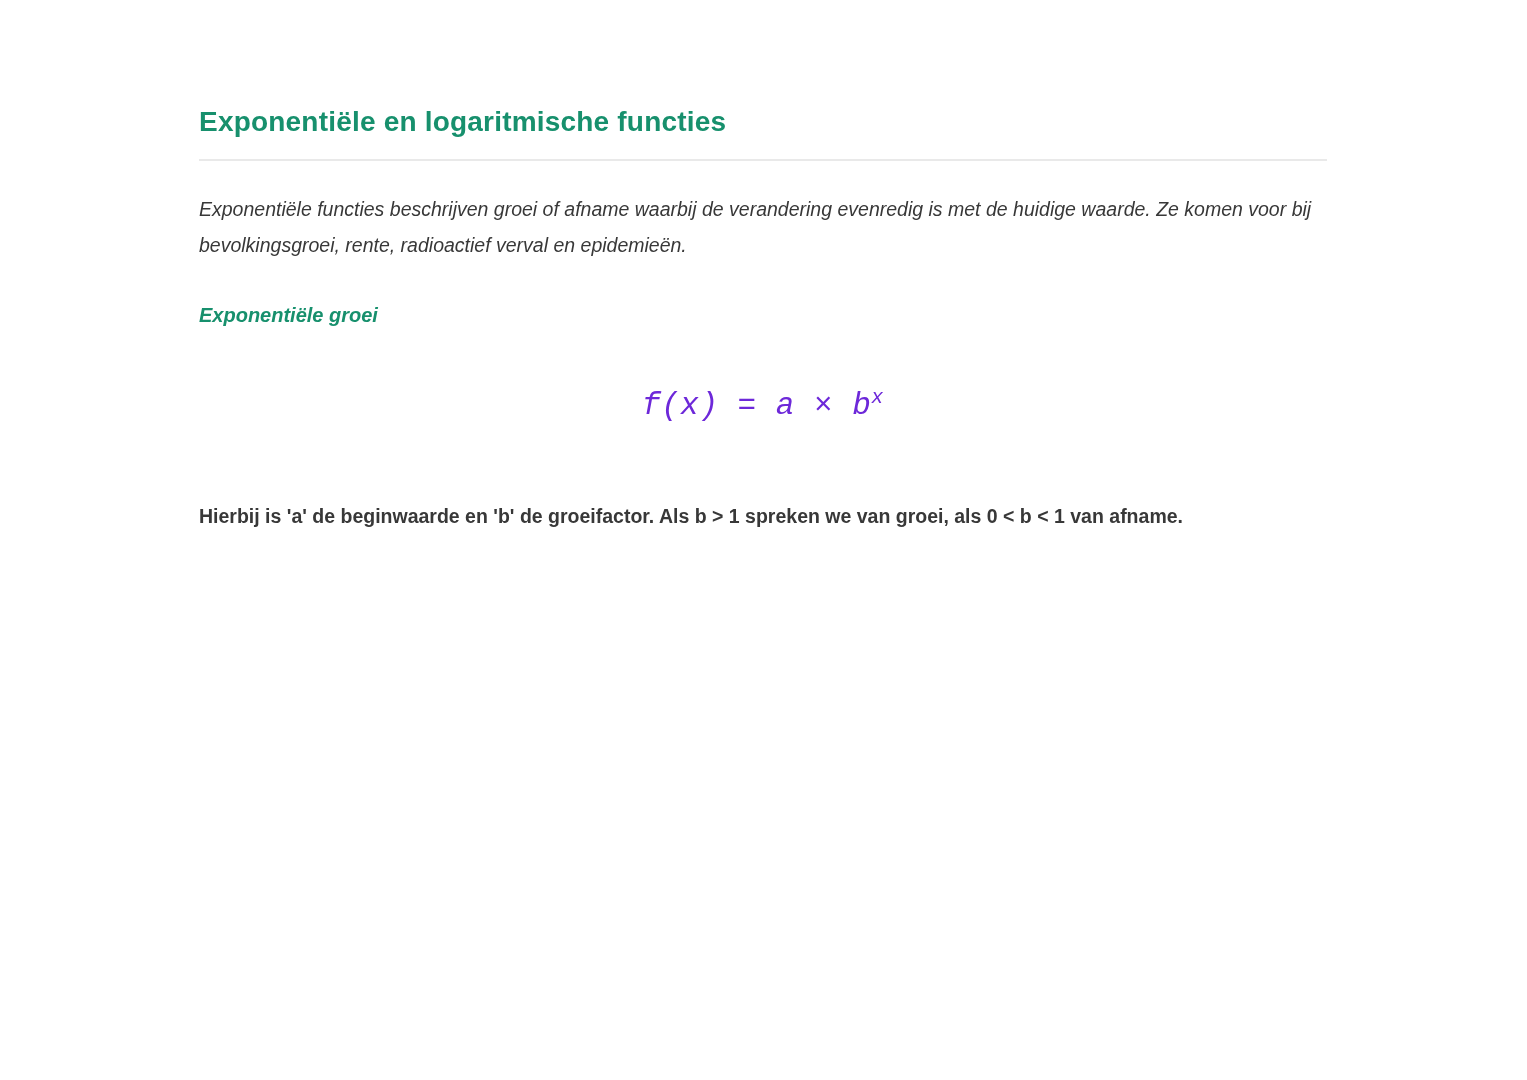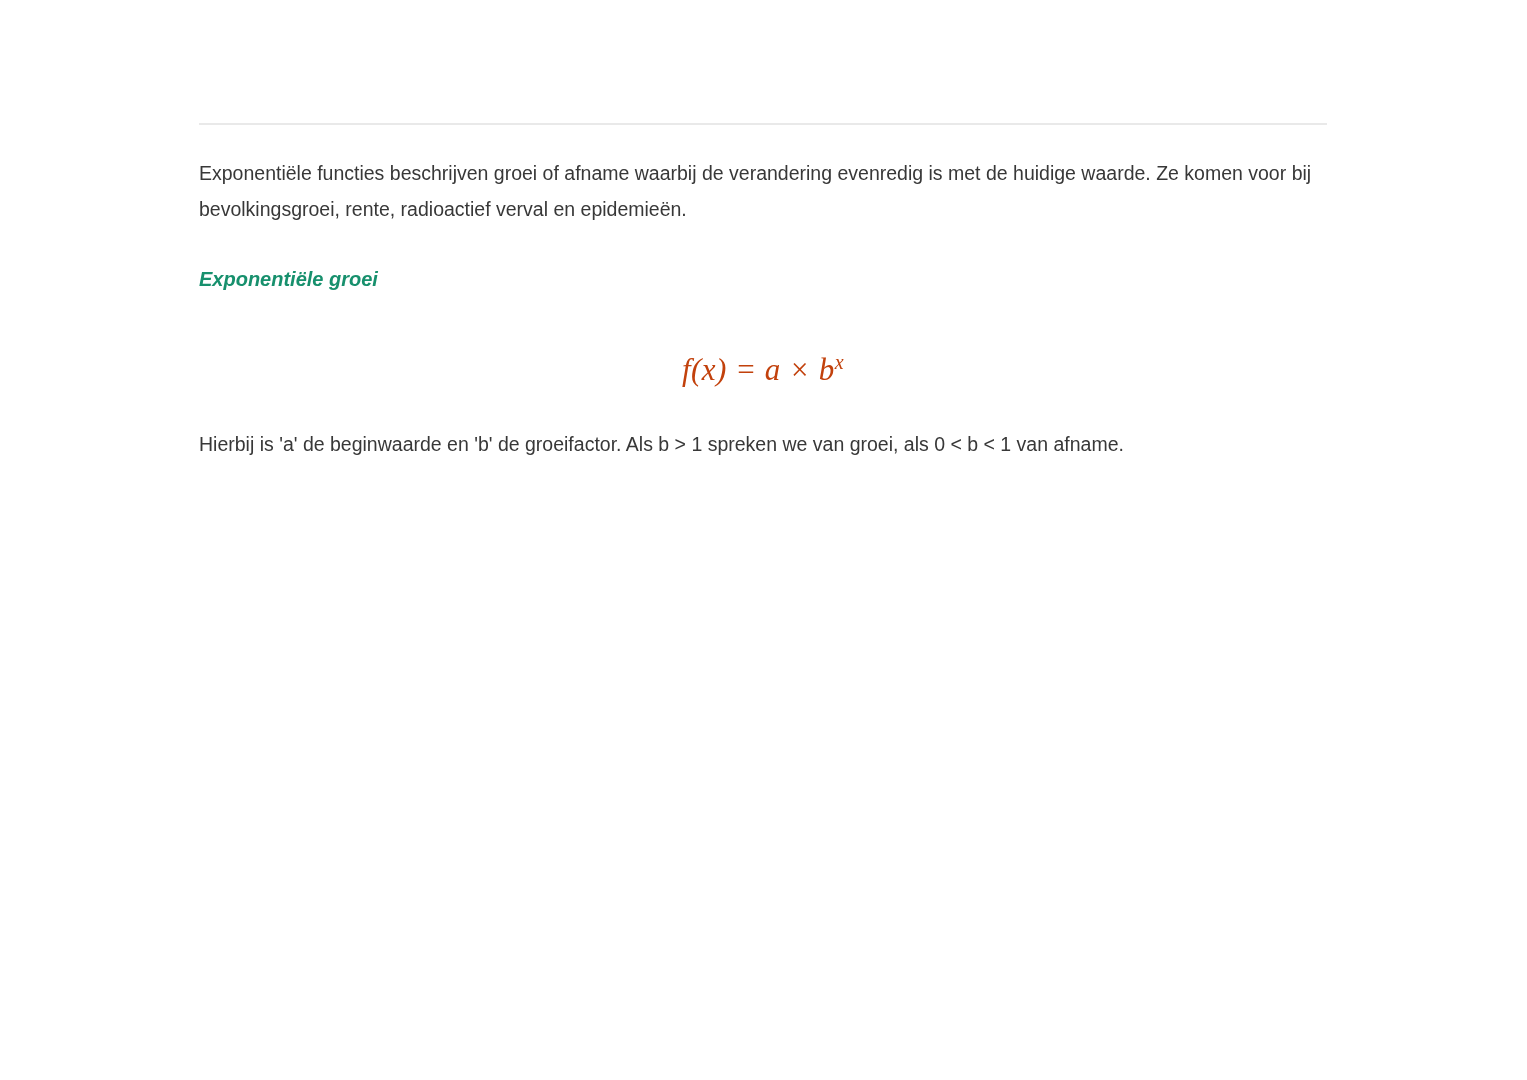--- a/index.html
+++ b/index.html
@@ -34,58 +34,61 @@
     width: 1128px;
   }
   .para {
     margin: 0;
     font-size: 19.5px;
     line-height: 36px;
     color: var(--text, #383838);
   }
   .para.intro {
     margin-top: 30px;
+    font-style: italic;
   }
   .subheading {
     margin: 40px 0 0 0;
     font-size: 20px;
     line-height: 1.2;
     font-weight: 700;
     color: var(--accent, #17906d);
     font-style: italic;
   }
   .formula-figure {
     margin: 58px 0 0 0;
     text-align: center;
     width: 1128px;
   }
   .formula {
     display: inline-block;
-    font-family: Liberation Serif, serif;
+    font-family: Liberation Mono, monospace;
     font-style: italic;
     font-size: 31px;
     line-height: 1.35;
-    color: #c2410c;
+    color: #6d28d9;
     letter-spacing: 0.5px;
     white-space: pre;
   }
   .formula-exp {
     font-size: 20px;
     line-height: 0;
     vertical-align: super;
     font-style: italic;
   }
   .para.closing {
-    margin-top: 35px;
+    margin-top: 71px;
+    font-weight: bold;
   }
 </style>
 </head>
 <body>
 
 <main class="page">
+  <h1 class="title">Exponentiële en logaritmische functies</h1>
   <hr class="rule">
   <p class="para intro">Exponentiële functies beschrijven groei of afname waarbij de verandering evenredig is met de huidige waarde. Ze komen voor bij bevolkingsgroei, rente, radioactief verval en epidemieën.</p>
   <h2 class="subheading">Exponentiële groei</h2>
   <figure class="formula-figure">
     <span class="formula"><span class="formula-base">f(x) = a × b</span><sup class="formula-exp">x</sup></span>
   </figure>
   <p class="para closing">Hierbij is 'a' de beginwaarde en 'b' de groeifactor. Als b &gt; 1 spreken we van groei, als 0 &lt; b &lt; 1 van afname.</p>
 </main>
 
 </body></html>

